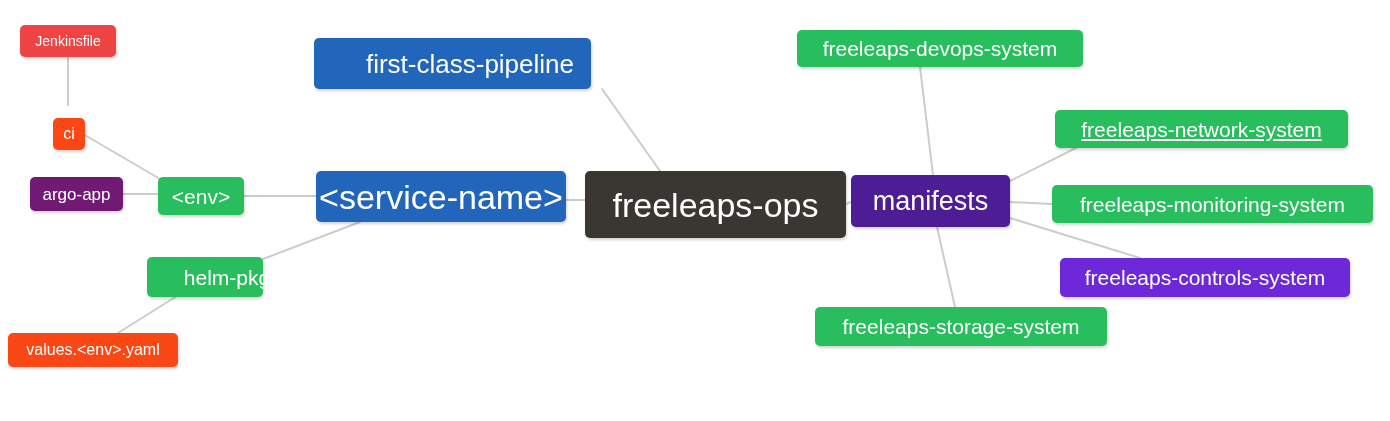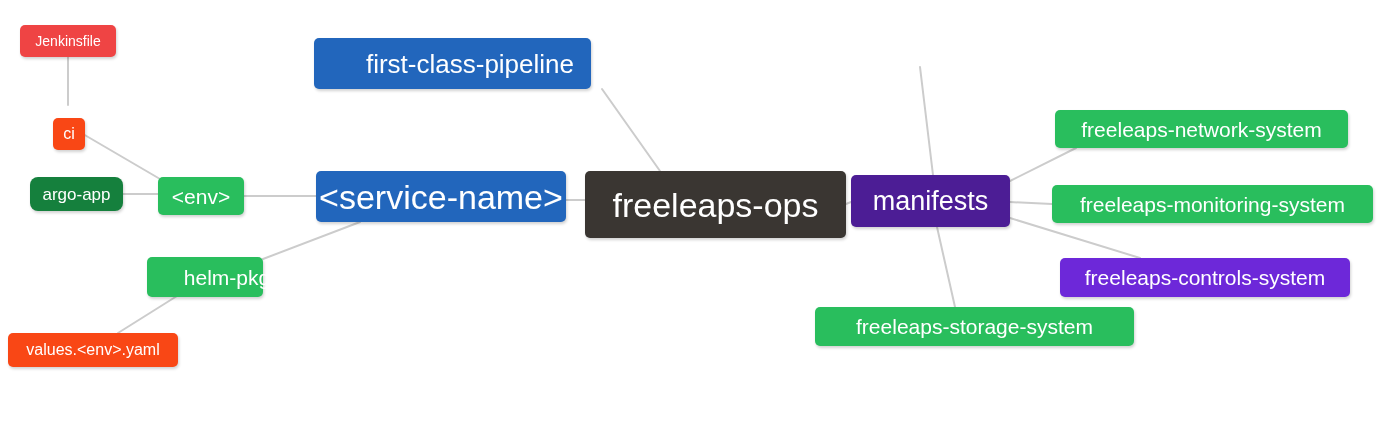--- a/index.html
+++ b/index.html
@@ -42,21 +42,21 @@
   #n-helm-pkg    { left:147px; top:257px; width:116px; height:40px; font-size:21px;padding-left:44px; }
   #n-values      { left:8px;   top:333px; width:170px; height:34px; font-size:16px; }
   #n-pipeline    { left:314px; top:38px;  width:277px; height:51px; font-size:26px;padding-left:35px; }
   #n-service     { left:316px; top:171px; width:250px; height:51px; font-size:34px; }
   #n-ops         { left:585px; top:171px; width:261px; height:67px; font-size:34px; }
   #n-manifests   { left:851px; top:175px; width:159px; height:52px; font-size:27px; }
   #n-devops      { left:797px; top:30px;  width:286px; height:37px; font-size:21px; }
   #n-network     { left:1055px;top:110px; width:293px; height:38px; font-size:21px; }
   #n-monitoring  { left:1052px;top:185px; width:321px; height:38px; font-size:21px; }
   #n-controls    { left:1060px;top:258px; width:290px; height:39px; font-size:21px; }
-  #n-storage     { left:815px; top:307px; width:319px; height:39px; font-size:21px; }
+  #n-storage     { left:815px; top:307px; width:292px; height:39px; font-size:21px; }
 </style>
 </head>
 <body>
 
 <div class="canvas">
 
   <svg class="edges" viewBox="0 0 1390 421" xmlns="http://www.w3.org/2000/svg">
     <g stroke="#CCCCCC" stroke-width="2" fill="none" stroke-linecap="round">
       <line x1="68" y1="57" x2="68" y2="105"></line>
       <line x1="83" y1="134" x2="160" y2="179"></line>
@@ -70,26 +70,27 @@
       <line x1="933" y1="175" x2="920" y2="67"></line>
       <line x1="1008" y1="182" x2="1076" y2="148"></line>
       <line x1="1010" y1="202" x2="1052" y2="204"></line>
       <line x1="1010" y1="218" x2="1140" y2="258"></line>
       <line x1="937" y1="227" x2="955" y2="307"></line>
     </g>
   </svg>
 
   <div class="node" id="n-jenkinsfile" style="background-color: #ef4444;">Jenkinsfile</div>
   <div class="node" id="n-ci" style="background-color: rgb(249, 71, 21);">ci</div>
-  <div class="node" id="n-argo-app" style="background-color: #15803d; border-radius: 8px;">argo-app</div>
+  <div class="node" id="n-argo-app" style="background-color: #701a75;">argo-app</div>
   <div class="node" id="n-env" style="background-color: rgb(41, 190, 93);">&lt;env&gt;</div>
   <div class="node" id="n-helm-pkg" style="background-color: rgb(41, 190, 93);">helm-pkg</div>
   <div class="node" id="n-values" style="background-color: rgb(249, 71, 21);">values.&lt;env&gt;.yaml</div>
   <div class="node" id="n-pipeline" style="background-color: rgb(34, 102, 188);">first-class-pipeline</div>
   <div class="node" id="n-service" style="background-color: rgb(34, 102, 188);">&lt;service-name&gt;</div>
   <div class="node" id="n-ops" style="background-color: rgb(58, 54, 50);">freeleaps-ops</div>
   <div class="node" id="n-manifests" style="background-color: #4c1d95;">manifests</div>
-  <div class="node" id="n-network" style="background-color: rgb(41, 190, 93);">freeleaps-network-system</div>
+  <div class="node" id="n-devops" style="background-color: rgb(41, 190, 93);">freeleaps-devops-system</div>
+  <div class="node" id="n-network" style="background-color: rgb(41, 190, 93); text-decoration: underline;">freeleaps-network-system</div>
   <div class="node" id="n-monitoring" style="background-color: rgb(41, 190, 93);">freeleaps-monitoring-system</div>
   <div class="node" id="n-controls" style="background-color: #6d28d9;">freeleaps-controls-system</div>
   <div class="node" id="n-storage" style="background-color: rgb(41, 190, 93);">freeleaps-storage-system</div>
 
 </div>
 
 </body></html>

